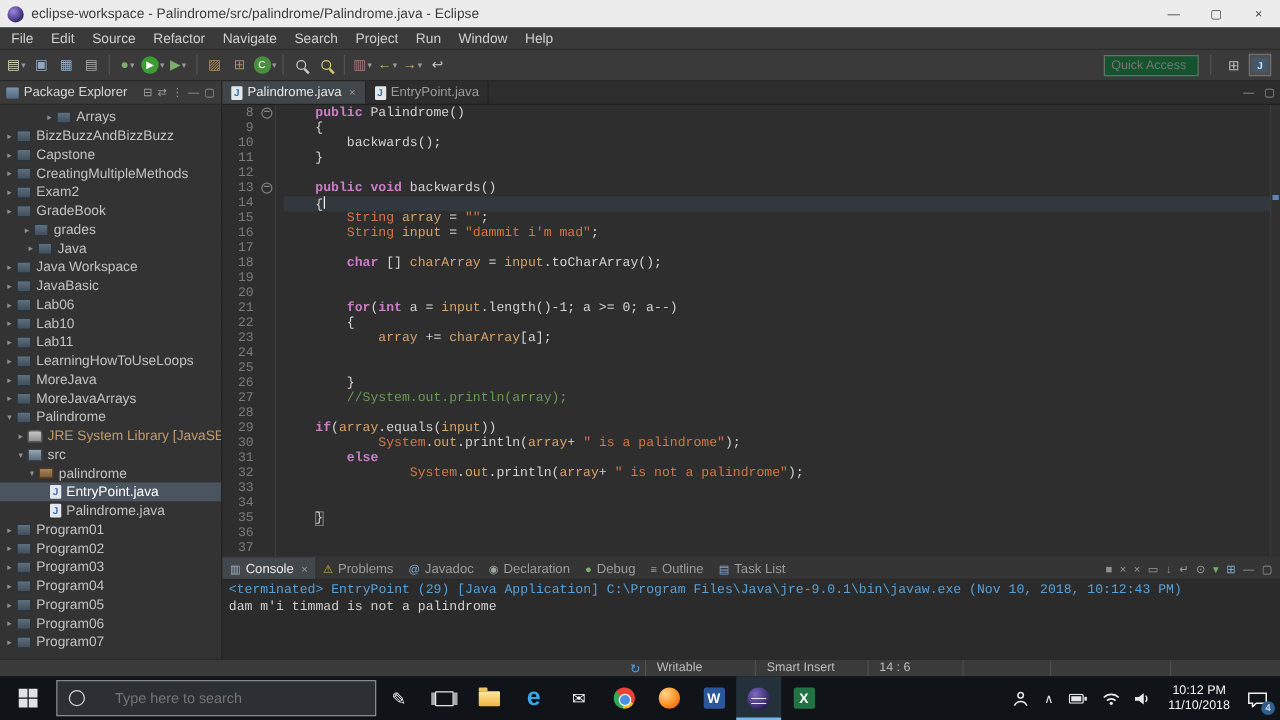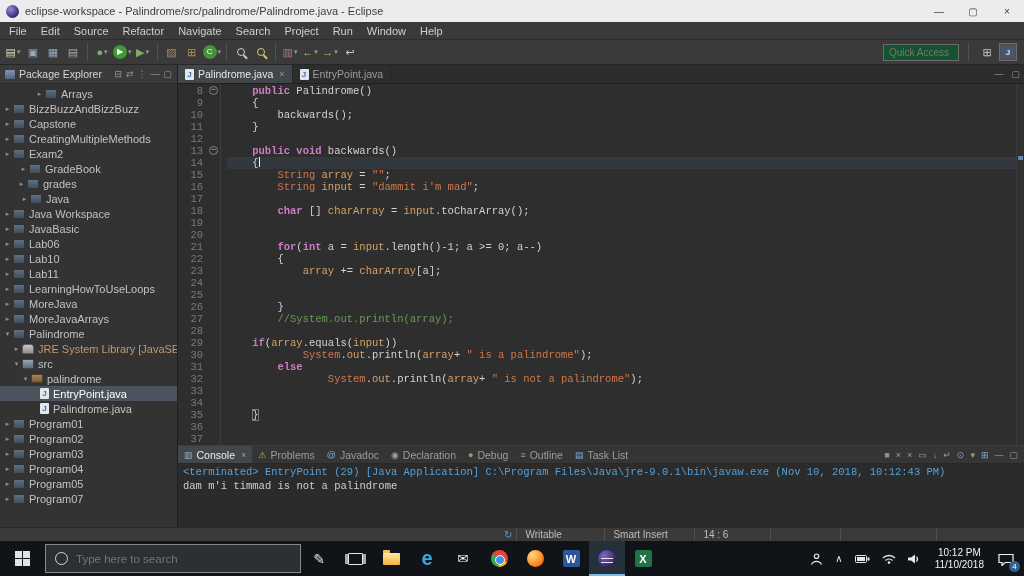--- a/index.html
+++ b/index.html
@@ -109,21 +109,21 @@
   .sb-icon { color:#5b9bd5; font-size:10px; padding:0 4px; }
   .sb-cell { height:100%; display:flex; align-items:center; padding-left:8px; border-left:1px solid #4e4e4e; flex:none; }
   .sb-end { border-left:1px solid #4e4e4e; height:100%; }
 
   
   .taskbar { position:absolute; left:0; right:0; bottom:0; height:35px; background:#101418; display:flex; align-items:center; }
   .start { width:45px; height:100%; display:flex; align-items:center; justify-content:center; }
   .win-grid { display:grid; grid-template-columns:7px 7px; grid-template-rows:7px 7px; gap:1px; }
   .win-grid span { background:#dfe3e6; }
   .tb-search { width:256px; height:29px; background:#2c2f33; border:1px solid #86898c; display:flex; align-items:center;
-               gap:8px; padding:0 9px; flex:none; }
+               gap:24px; padding:0 9px; flex:none; }
   .ring { width:13px; height:13px; border:1.6px solid #d3d6d8; border-radius:50%; flex:none; }
   .tb-search input { flex:1; min-width:0; background:transparent; border:none; outline:none; color:#c4c7ca;
                      font-size:11.5px; font-family:"Liberation Sans", sans-serif; }
   .apps { display:flex; height:100%; }
   .app { width:36px; height:100%; display:flex; align-items:center; justify-content:center; position:relative; color:#e8e8e8; }
   .app.active { background:#24303a; box-shadow:inset 0 -2px 0 #76b9ed; }
   .app-pen .glyph { font-size:14px; }
   .app-mail .glyph { font-size:13px; color:#fff; }
   .app-edge .glyph { font-size:20px; font-weight:bold; color:#3ba7e8; }
   .tvbox { width:15px; height:12px; border:1.5px solid #e8e8e8; border-radius:1px;
@@ -290,21 +290,21 @@
           <div class="tree-row" style="padding-left: 3px;">
             <span class="arrow">▸</span>
             <span class="ic ic-project"></span>
             <span>CreatingMultipleMethods</span>
           </div>
           <div class="tree-row" style="padding-left: 3px;">
             <span class="arrow">▸</span>
             <span class="ic ic-project"></span>
             <span>Exam2</span>
           </div>
-          <div class="tree-row" style="padding-left: 19px; align-items: center;">
+          <div class="tree-row" style="padding-left: 3px; align-items: center;">
             <span class="arrow">▸</span>
             <span class="ic ic-project"></span>
             <span>GradeBook</span>
           </div>
           <div class="tree-row" style="padding-left: 17px;">
             <span class="arrow">▸</span>
             <span class="ic ic-project"></span>
             <span>grades</span>
           </div>
           <div class="tree-row" style="padding-left: 20px;">
@@ -399,20 +399,25 @@
           </div>
           <div class="tree-row" style="padding-left: 3px;">
             <span class="arrow">▸</span>
             <span class="ic ic-project"></span>
             <span>Program04</span>
           </div>
           <div class="tree-row" style="padding-left: 3px;">
             <span class="arrow">▸</span>
             <span class="ic ic-project"></span>
             <span>Program05</span>
+          </div>
+          <div class="tree-row" style="padding-left: 3px;">
+            <span class="arrow">▸</span>
+            <span class="ic ic-project"></span>
+            <span>Program06</span>
           </div>
           <div class="tree-row" style="padding-left: 3px;">
             <span class="arrow">▸</span>
             <span class="ic ic-project"></span>
             <span>Program07</span>
           </div>
         </div>
     </div>
 
     <div class="editor-col">

